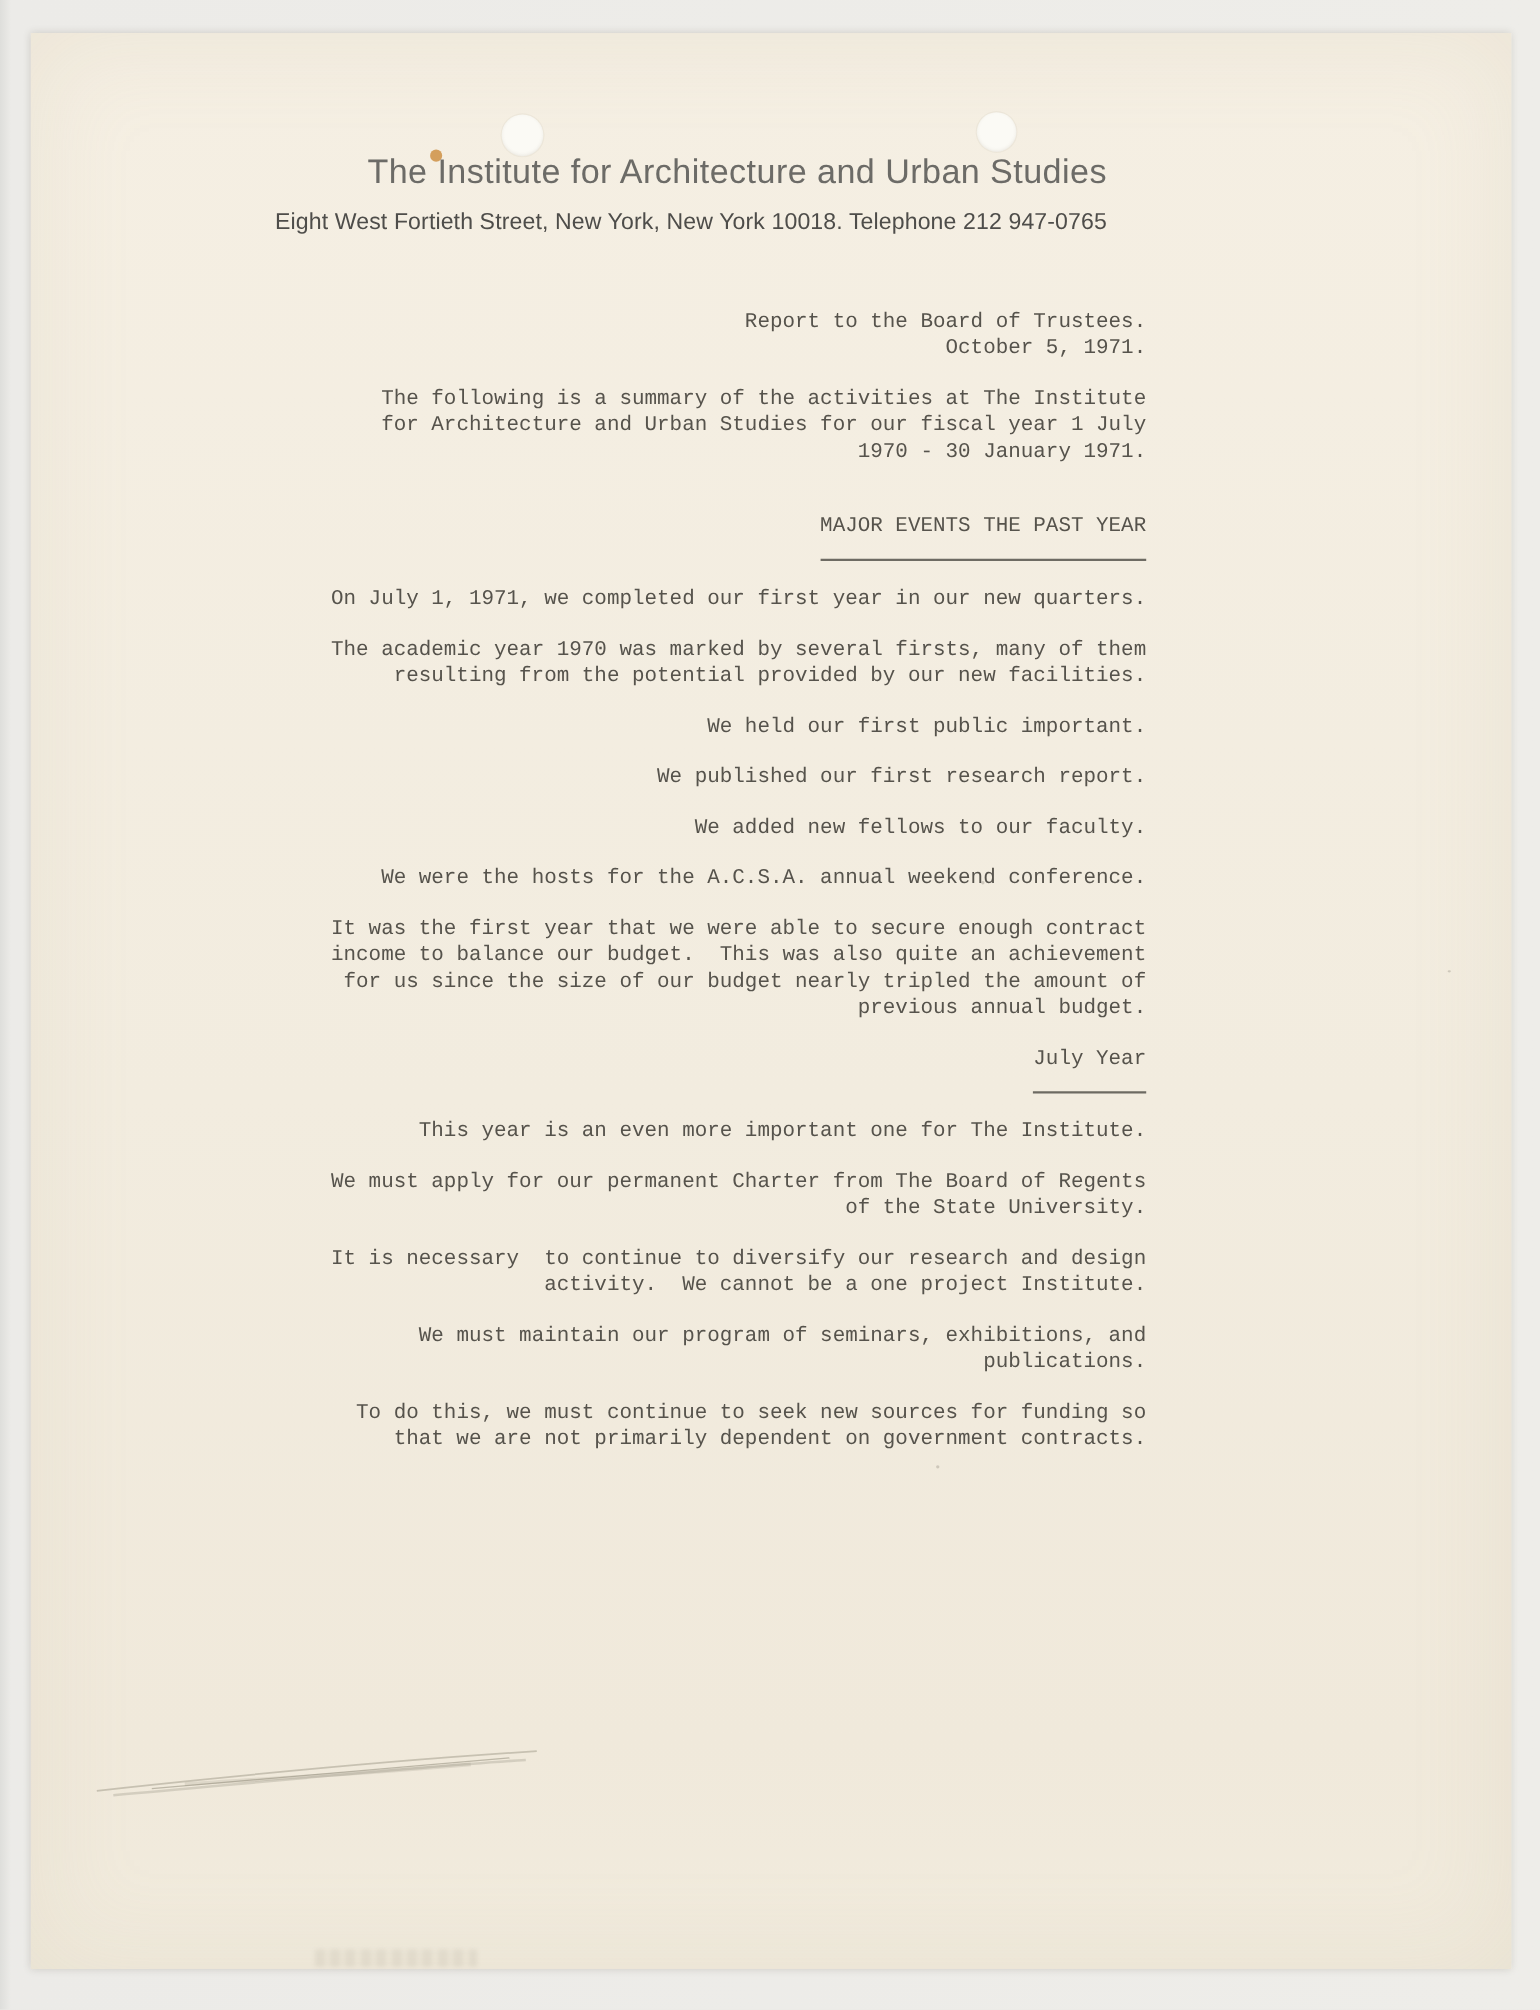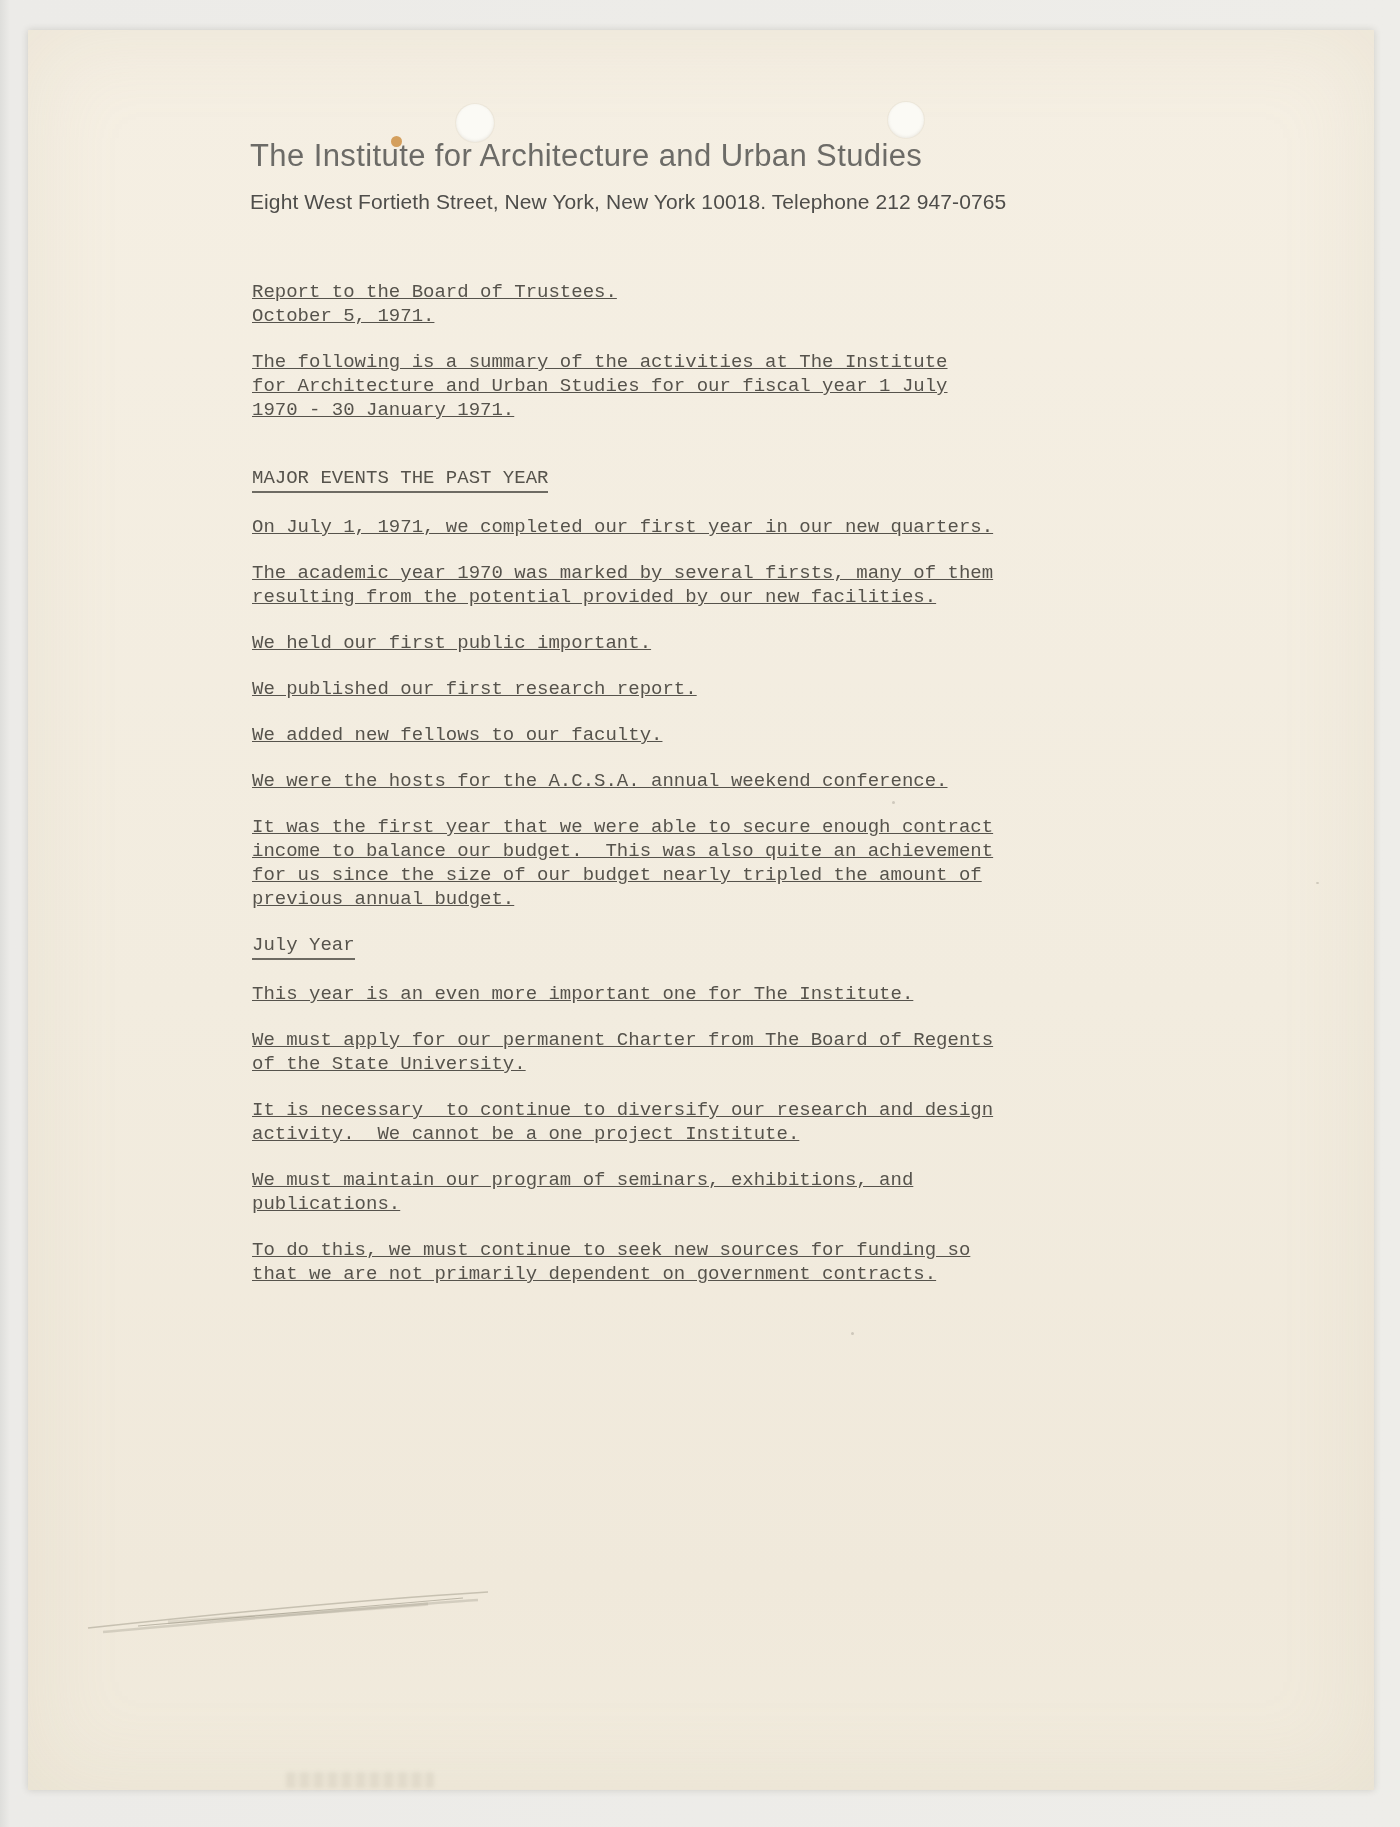--- a/index.html
+++ b/index.html
@@ -5,20 +5,21 @@
   html, body { margin: 0; padding: 0; }
   body {
     width: 1400px; height: 1827px;
     background: #eceae6;
     font-family: "Liberation Sans", sans-serif;
     overflow: hidden;
   }
   .scan {
     position: relative; width: 1400px; height: 1827px;
     background: linear-gradient(90deg, #dededb 0px, #ecebe8 10px, #eeede9 100%);
+    text-align: right;
   }
   .paper {
     position: absolute; left: 28px; top: 30px; width: 1346px; height: 1760px;
     background: linear-gradient(180deg, #f5efe3 0%, #f2ecdf 55%, #f0e9db 88%, #f1ebdd 100%);
     box-shadow: 0 0 7px rgba(60,55,40,0.18), inset 0 0 90px rgba(193,182,156,0.18);
   }
   .hole {
     position: absolute; border-radius: 50%;
     background: #fbfaf5;
     box-shadow: inset 0 -1px 3px rgba(120,110,90,0.12), 0 0 0 1px rgba(150,140,120,0.08);
@@ -48,25 +49,25 @@
 
   .report-body {
     position: absolute; left: 224px; top: 250px; width: 790px;
     display: flex; flex-direction: column;
     font-family: "Liberation Mono", "DejaVu Sans Mono", monospace;
     font-size: 19px; line-height: 24px;
     color: #56534c;
   }
   .block { margin: 0 0 22px 0; }
   .block.heading.extra-space { margin-top: 22px; }
-  .line { white-space: pre; min-height: 24px; text-decoration: underline; }
+  .line { white-space: pre; min-height: 24px; }
   .heading .hl {
     display: inline-block;
     border-bottom: 2px solid rgba(86,83,76,0.85);
-    padding-bottom: 1px;
+    padding-bottom: 18px;
   }
 
   .pencil-smudge { position: absolute; left: 50px; top: 1540px; }
   .faint-stamp {
     position: absolute; left: 258px; top: 1742px; width: 148px; height: 16px;
     background: repeating-linear-gradient(90deg,
       rgba(130,122,104,0.5) 0px, rgba(130,122,104,0.5) 9px,
       rgba(130,122,104,0.12) 9px, rgba(130,122,104,0.12) 14px);
     opacity: 0.22; filter: blur(2px); border-radius: 2px;
   }

